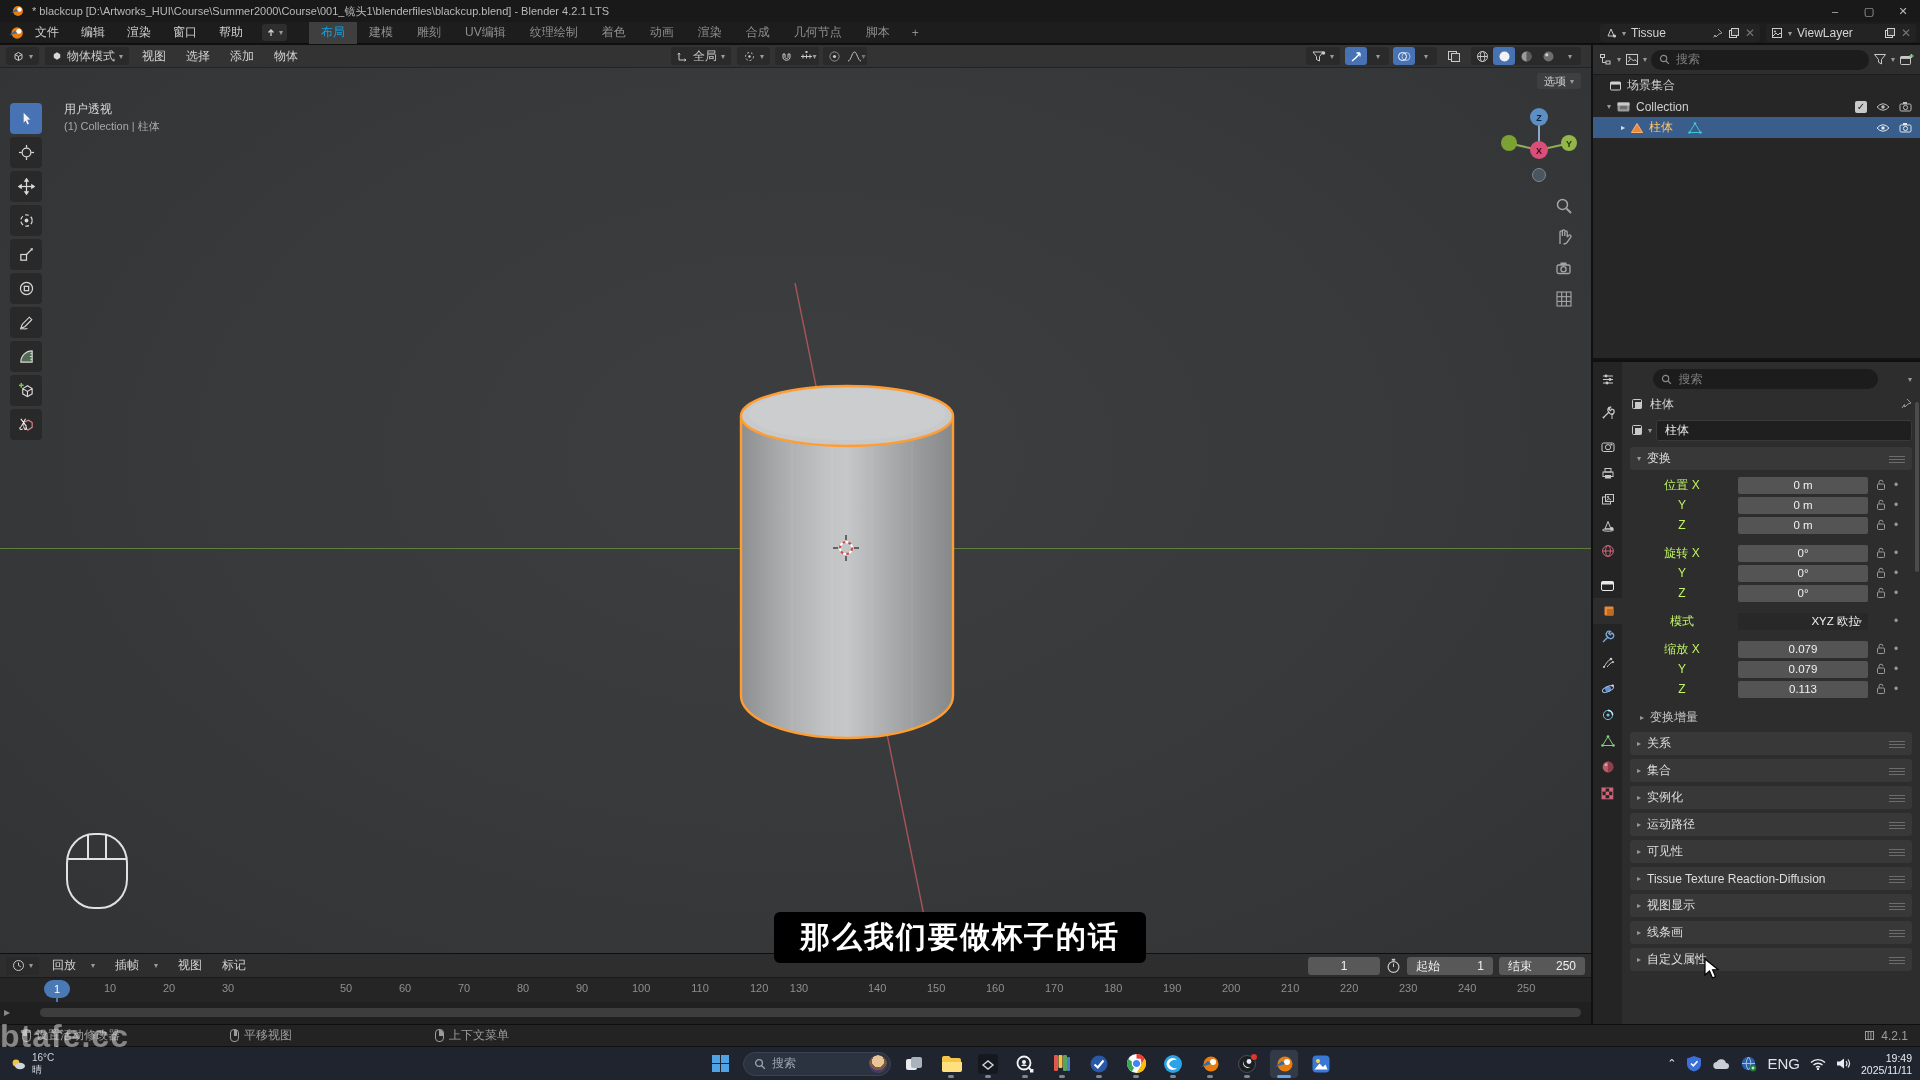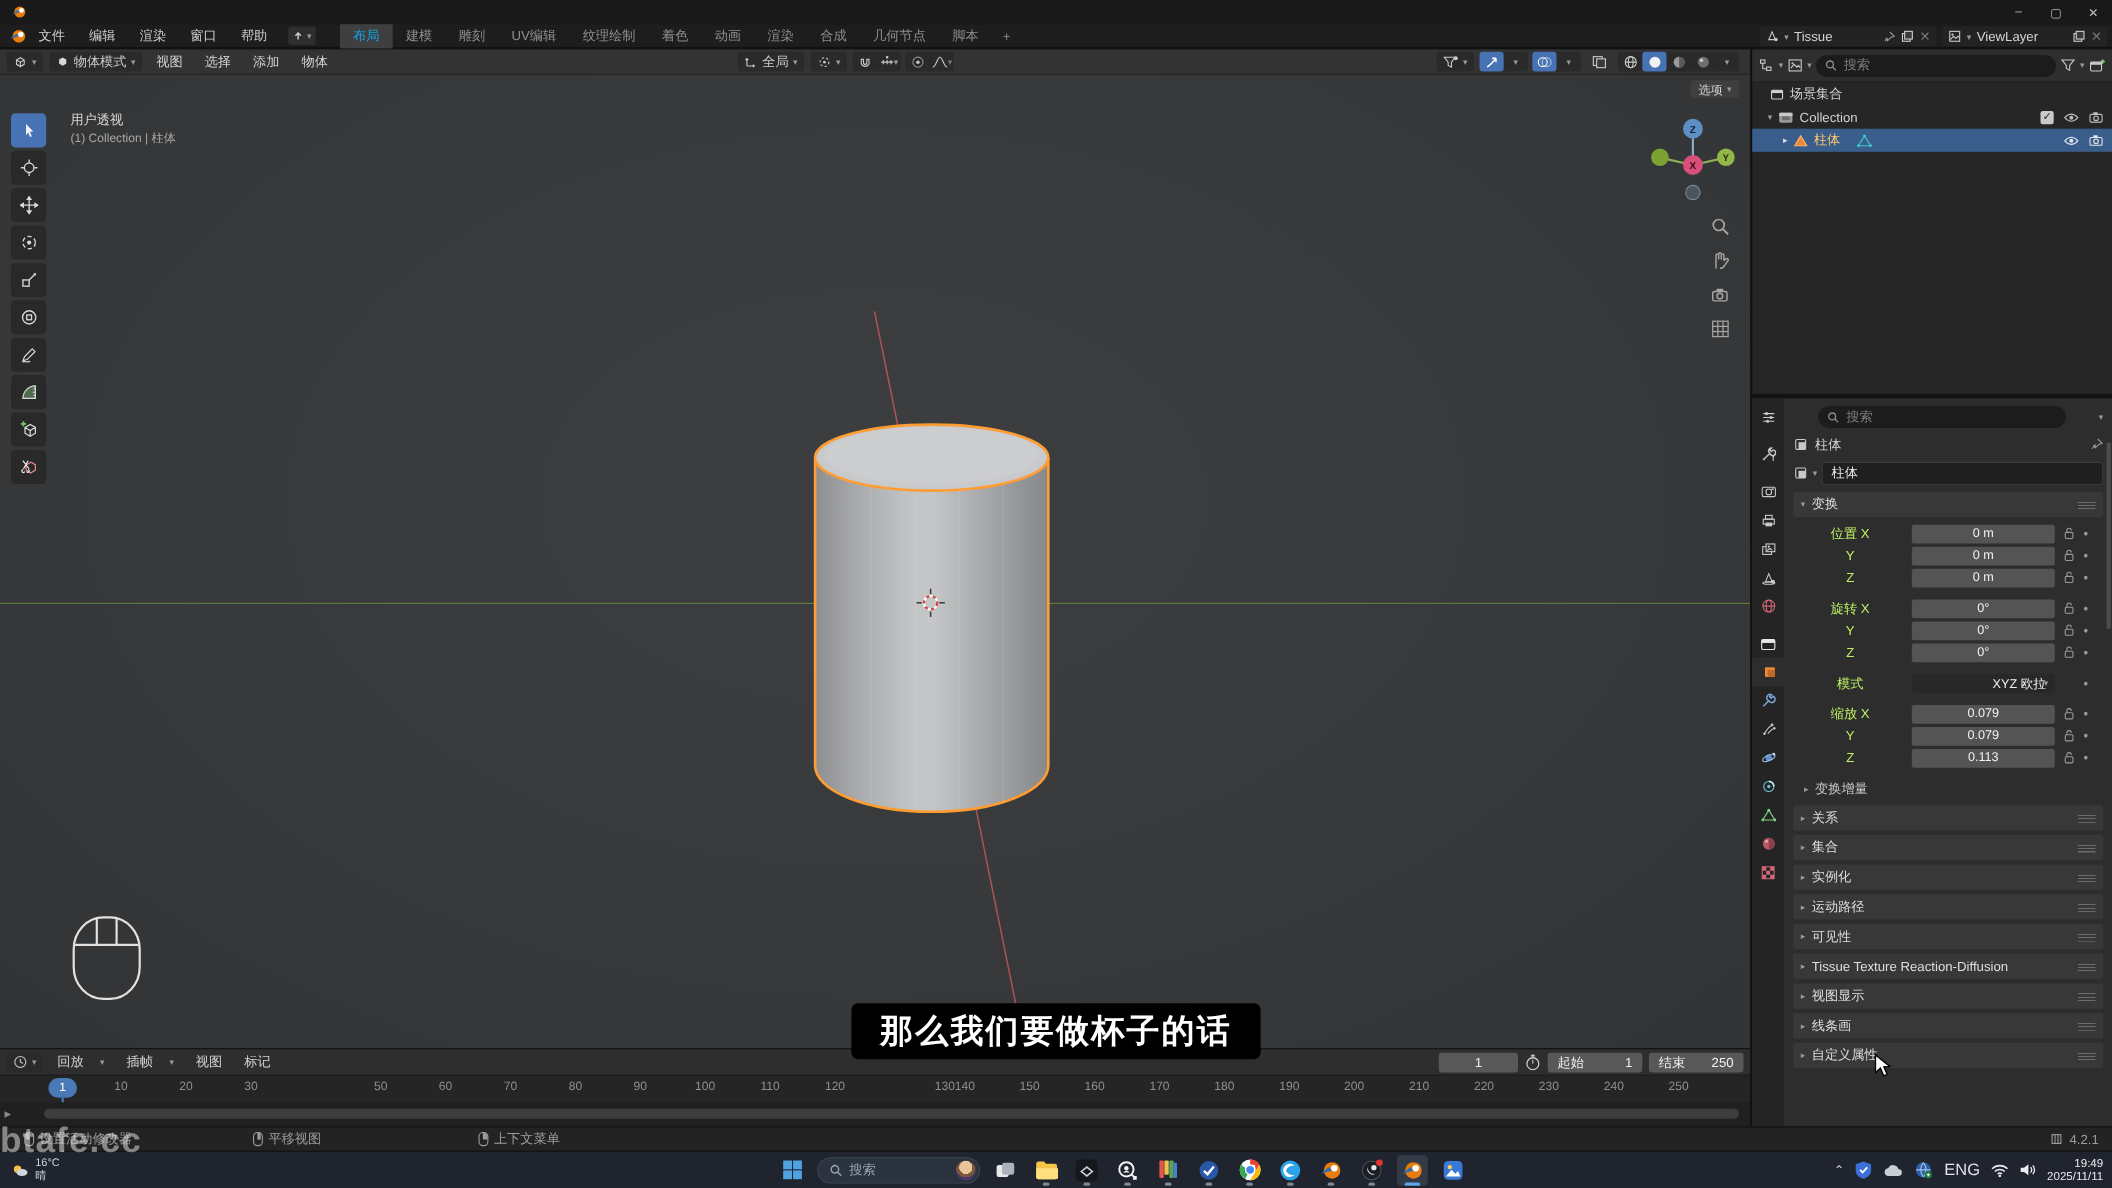--- a/index.html
+++ b/index.html
@@ -151,20 +151,21 @@
 </style>
 </head>
 <body>
 
 <div id="titlebar">
   <svg width="14" height="14" viewBox="0 0 14 14">
     <circle cx="8" cy="7" r="5" fill="#e87d0d"></circle>
       <circle cx="9.5" cy="5.5" r="2.2" fill="#fff"></circle>
     <path d="M1 9 L6 5 L8 7 Z" fill="#2a6fb3"></path>
   </svg>
+  <span>* blackcup [D:\Artworks_HUI\Course\Summer2000\Course\001_镜头1\blenderfiles\blackcup.blend] - Blender 4.2.1 LTS</span>
   <div class="win-controls">
     <span>–</span>
     <span>▢</span>
     <span>✕</span>
   </div>
 </div>
 
 <div id="topbar">
   <svg width="16" height="16" viewBox="0 0 14 14" style="margin-left:8px">
     <circle cx="8" cy="7" r="5" fill="#e87d0d"></circle>
@@ -1063,21 +1064,21 @@
       <span class="tick" style="left: 228.1px;">30</span>
       <span class="tick" style="left: 287.1px; margin-top: 48px;">40</span>
       <span class="tick" style="left: 346.1px;">50</span>
       <span class="tick" style="left: 405.1px;">60</span>
       <span class="tick" style="left: 464.1px;">70</span>
       <span class="tick" style="left: 523.1px;">80</span>
       <span class="tick" style="left: 582.1px;">90</span>
       <span class="tick" style="left: 641.1px;">100</span>
       <span class="tick" style="left: 700.1px;">110</span>
       <span class="tick" style="left: 759.1px;">120</span>
-      <span class="tick" style="left: 859px;">130</span>
+      <span class="tick" style="left: 799px;">130</span>
       <span class="tick" style="left: 877.1px;">140</span>
       <span class="tick" style="left: 936.1px;">150</span>
       <span class="tick" style="left: 995.1px;">160</span>
       <span class="tick" style="left: 1054.1px;">170</span>
       <span class="tick" style="left: 1113.1px;">180</span>
       <span class="tick" style="left: 1172.1px;">190</span>
       <span class="tick" style="left: 1231.1px;">200</span>
       <span class="tick" style="left: 1290.1px;">210</span>
       <span class="tick" style="left: 1349.1px;">220</span>
       <span class="tick" style="left: 1408.1px;">230</span>

